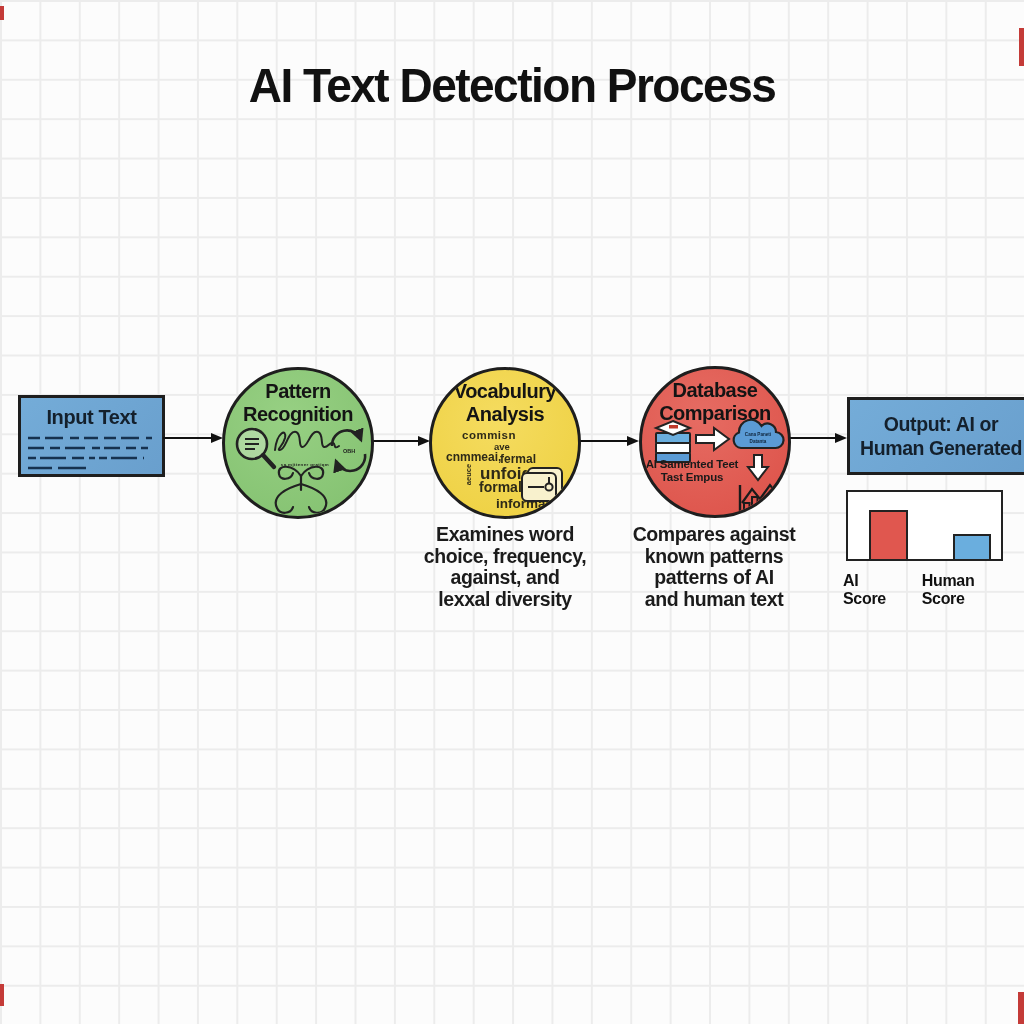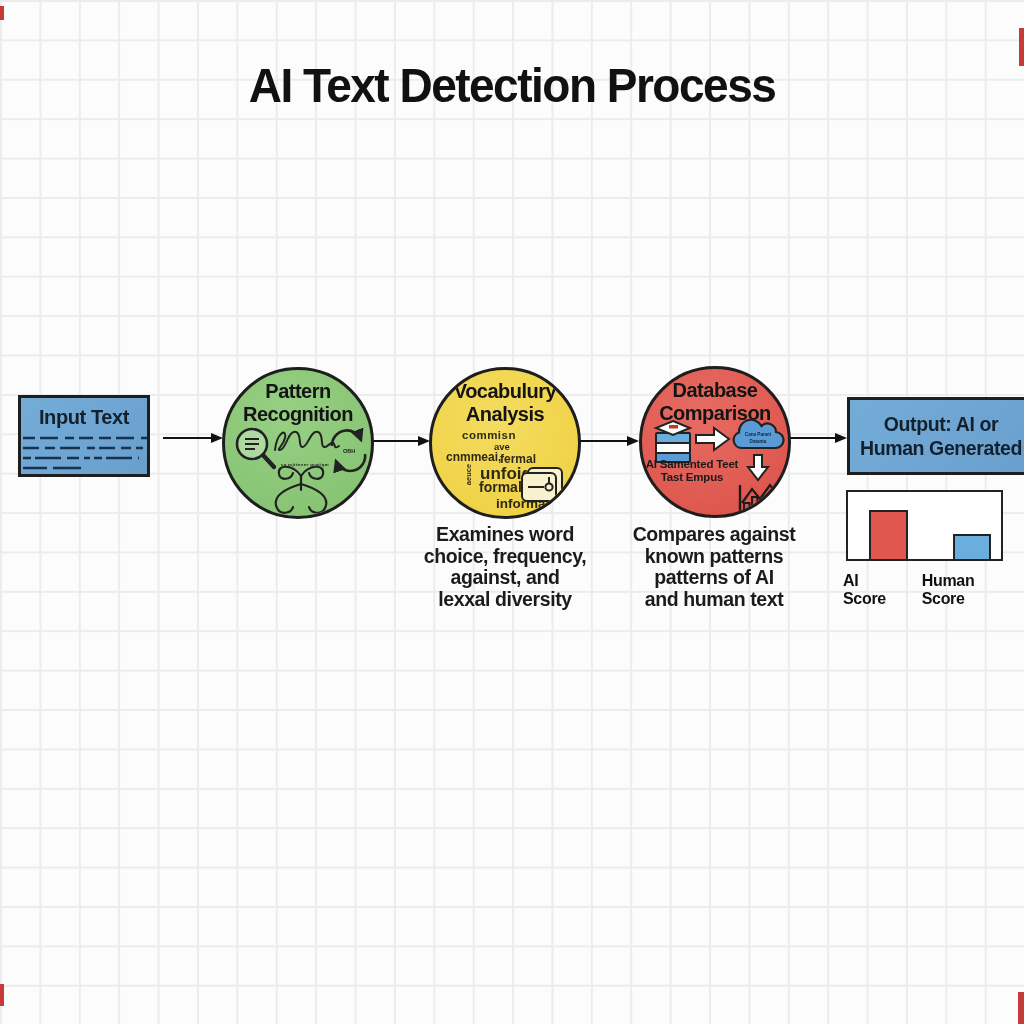--- a/index.html
+++ b/index.html
@@ -15,21 +15,21 @@
   }
   .title{
     position:absolute;top:58px;left:0;right:0;text-align:center;
     font-size:46px;font-weight:800;letter-spacing:-1.5px;color:#111;
     transform:scaleY(1.05);
   }
   .node-box{
     position:absolute;background:linear-gradient(135deg,#74acd8,#699fcd);
     border:3px solid #1e1e1e;box-sizing:border-box;text-align:center;
   }
-  .input-box{left:18px;top:395px;width:132px;height:82px;}
+  .input-box{left:18px;top:395px;width:147px;height:82px;}
   .input-box .box-label{margin-top:8px;font-size:20px;font-weight:700;letter-spacing:-0.4px;color:#14202c;}
   .output-box{left:847px;top:397px;width:188px;height:78px;display:flex;flex-direction:column;justify-content:center;}
   .output-box div{font-size:19.5px;font-weight:700;letter-spacing:-0.4px;line-height:24px;color:#14202c;}
   .circle{
     position:absolute;width:152px;height:152px;border-radius:50%;
     border:3px solid #1e1e1e;box-sizing:border-box;overflow:hidden;
   }
   .circle-pattern{left:222px;top:367px;background:radial-gradient(circle at 42% 32%,#97d083,#82c06f);}
   .circle-vocab{left:429px;top:367px;background:radial-gradient(circle at 45% 35%,#f5dc60,#edcf3e);}
   .circle-db{left:639px;top:366px;background:radial-gradient(circle at 40% 32%,#e66c63,#dc5047);}

